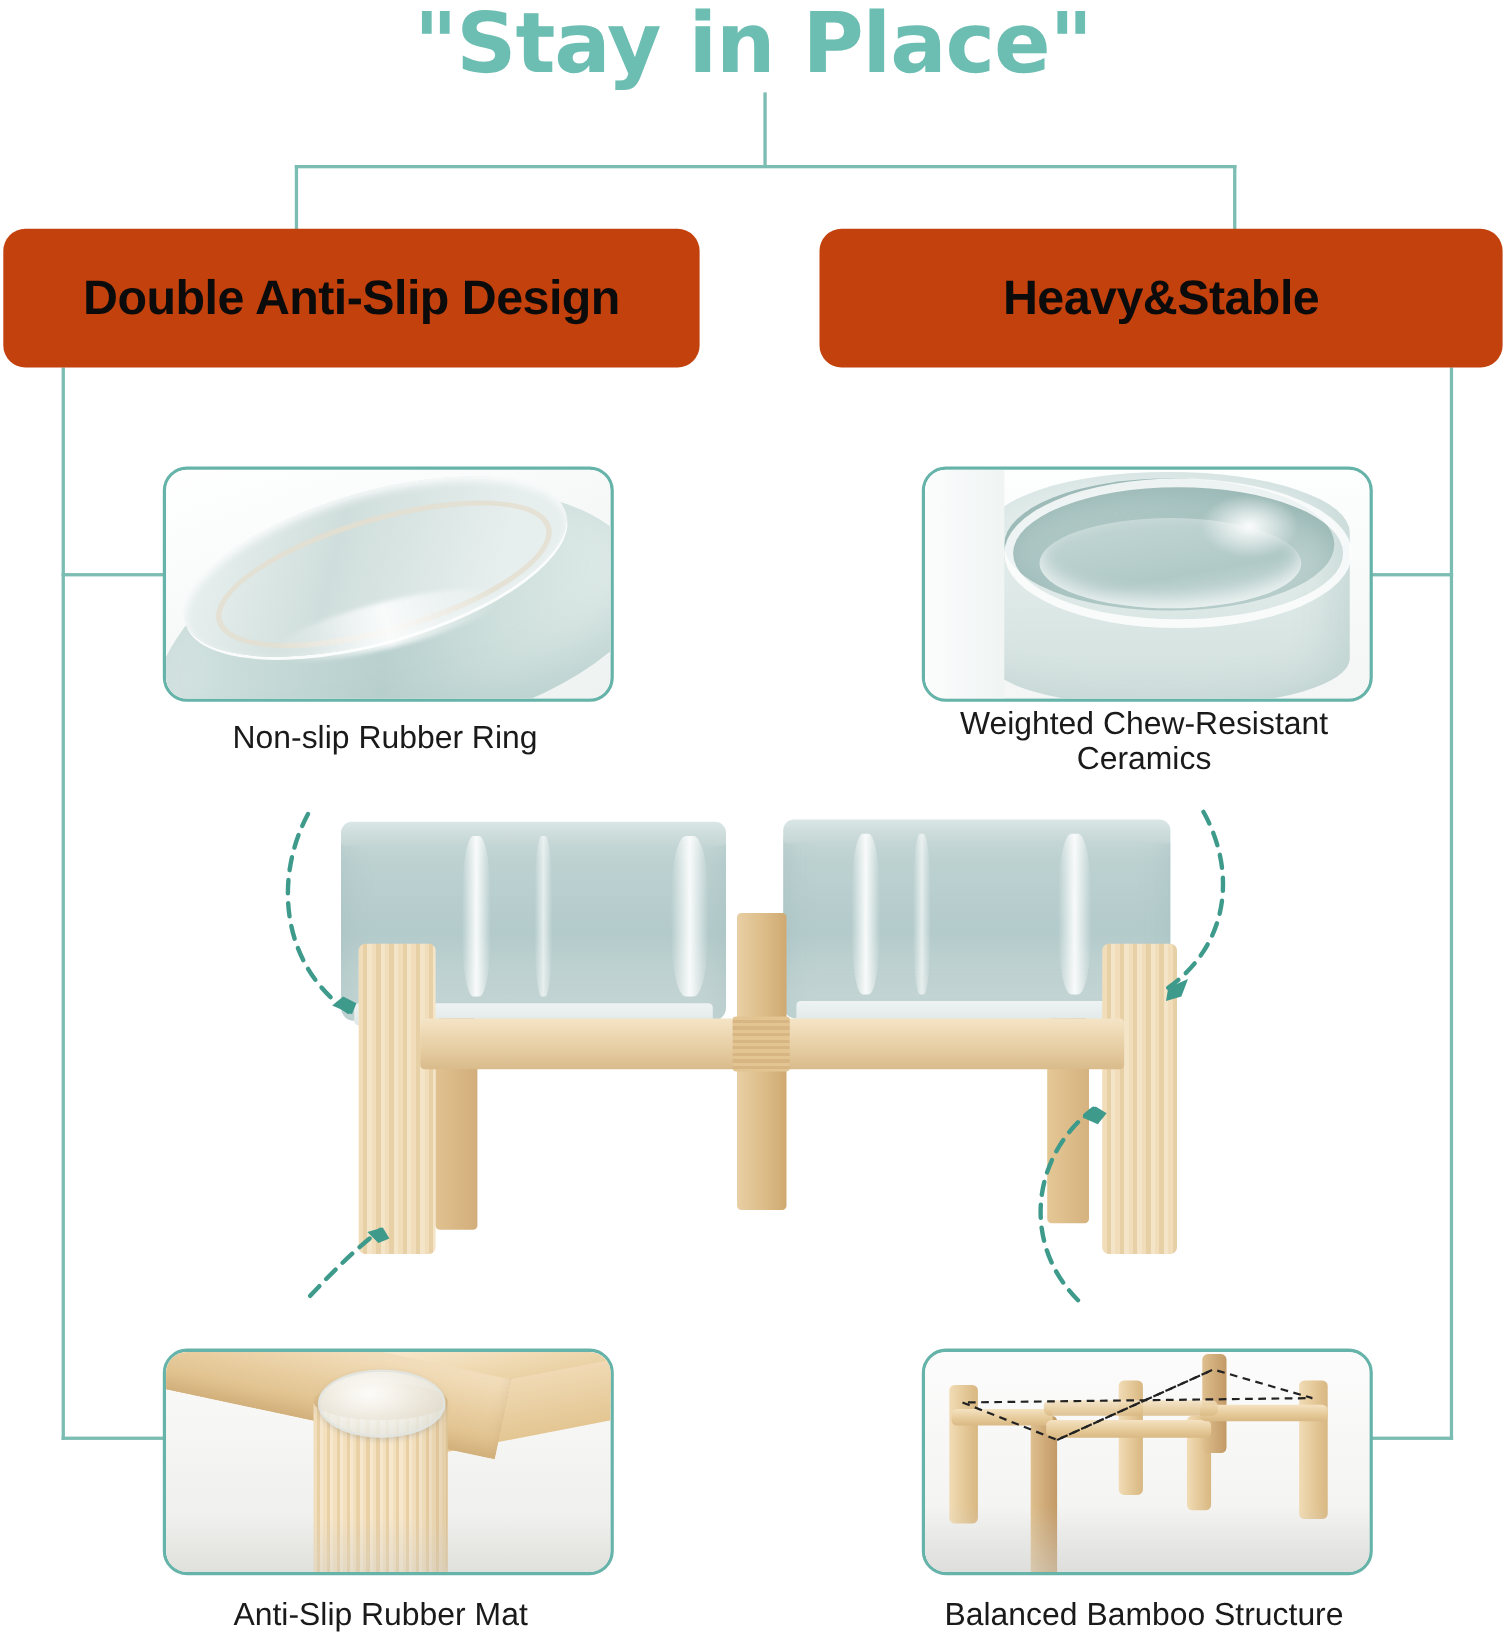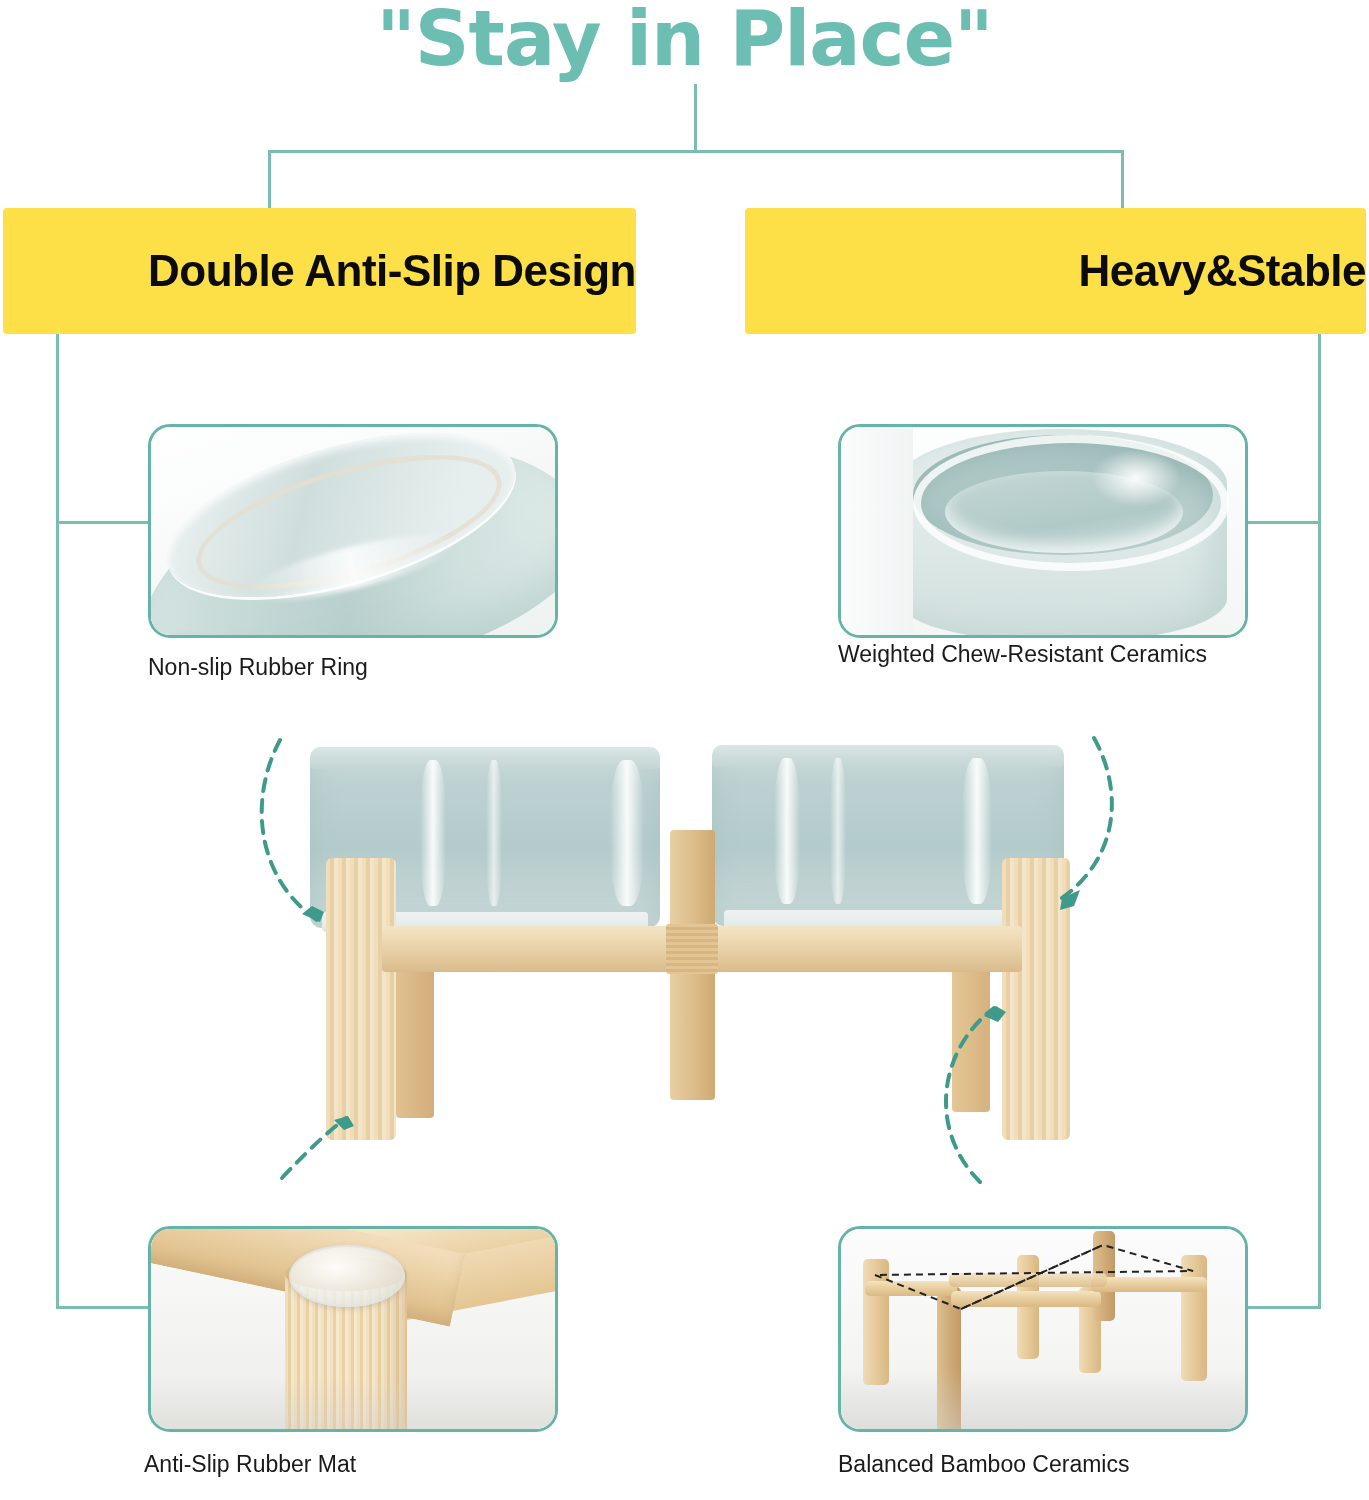--- a/index.html
+++ b/index.html
@@ -26,23 +26,23 @@
   }
 
   
   .ln{position:absolute;background:#7BBCB3;}
   .lnv{width:3px;}
   .lnh{height:3px;}
 
   
   .hdr{
     position:absolute;
-    background:#fde047;
-    border-radius:4px;
-    display:flex;align-items:center;justify-content:flex-end;
+    background:#c2410c;
+    border-radius:20px;
+    display:flex;align-items:center;justify-content:center;
   }
   .hdr-txt{
     font-size:44px;
     font-weight:bold;
     color:#0b0b0b;
     letter-spacing:-0.5px;
     white-space:nowrap;
     font-family:"Liberation Sans",sans-serif;
   }
   #hdr-left{left:3px;top:208px;width:633px;height:126px;}
@@ -56,22 +56,22 @@
     overflow:hidden;
     background:#f6f8f7;
   }
   #th-tl{left:148px;top:424px;width:404px;height:208px;}
   #th-tr{left:838px;top:424px;width:404px;height:208px;}
   #th-bl{left:148px;top:1226px;width:404px;height:200px;}
   #th-br{left:838px;top:1226px;width:404px;height:200px;}
 
   .cap{
     position:absolute;
-    text-align:left;
-    font-size:23px;
+    text-align:center;
+    font-size:29px;
     color:#1a1a1a;
     line-height:1.12;
     font-family:"Liberation Sans",sans-serif;
   }
   #cap-tl{left:148px;top:655px;width:404px;}
   #cap-tr{left:838px;top:642px;width:404px;}
   #cap-bl{left:144px;top:1452px;width:404px;}
   #cap-br{left:838px;top:1452px;width:404px;}
 
   
@@ -301,21 +301,21 @@
       <div class="wood h" style="left:250px;top:48px;width:116px;height:15px;"></div>
       <div class="wood h" style="left:108px;top:44px;width:158px;height:14px;opacity:.85;"></div>
 
       <svg style="position:absolute;left:0;top:0;width:404px;height:200px;">
         <polyline points="34,46 120,80 262,16 352,42 34,46" fill="none" stroke="#222" stroke-width="2" stroke-dasharray="7,5"></polyline>
         <polyline points="120,80 262,16" fill="none" stroke="#222" stroke-width="2" stroke-dasharray="7,5"></polyline>
       </svg>
       <div style="position:absolute;left:0;top:140px;width:404px;height:60px;background:linear-gradient(180deg,rgba(220,220,216,0),rgba(208,208,204,.5));"></div>
     </div>
   </div>
-  <div class="cap" id="cap-br">Balanced Bamboo Ceramics</div>
+  <div class="cap" id="cap-br">Balanced Bamboo Structure</div>
 
   <div class="hero">
 
     <div class="hero-bowl" style="left:48px;top:22px;width:350px;height:176px;">
       <div class="bowl-top"></div>
       <div class="bowl-gl" style="left:110px;"></div>
       <div class="bowl-gl" style="left:176px;width:16px;opacity:.7;"></div>
       <div class="bowl-gl" style="left:300px;width:34px;"></div>
       <div class="bowl-base"></div>
     </div>

